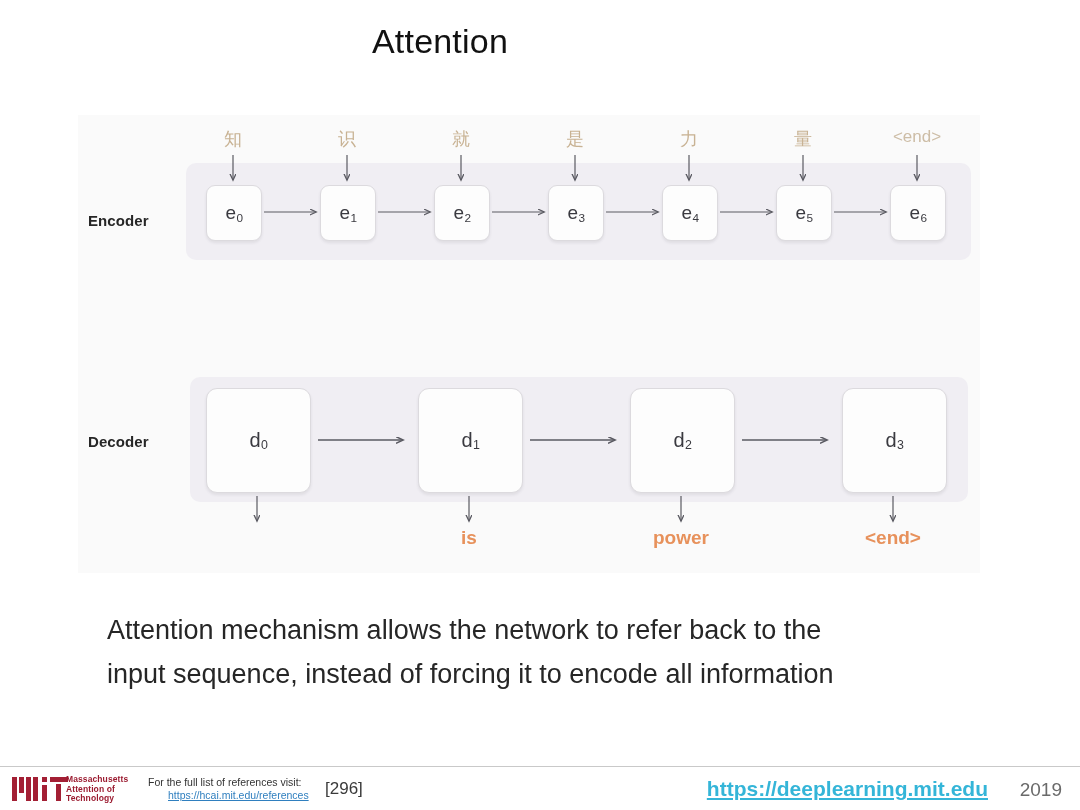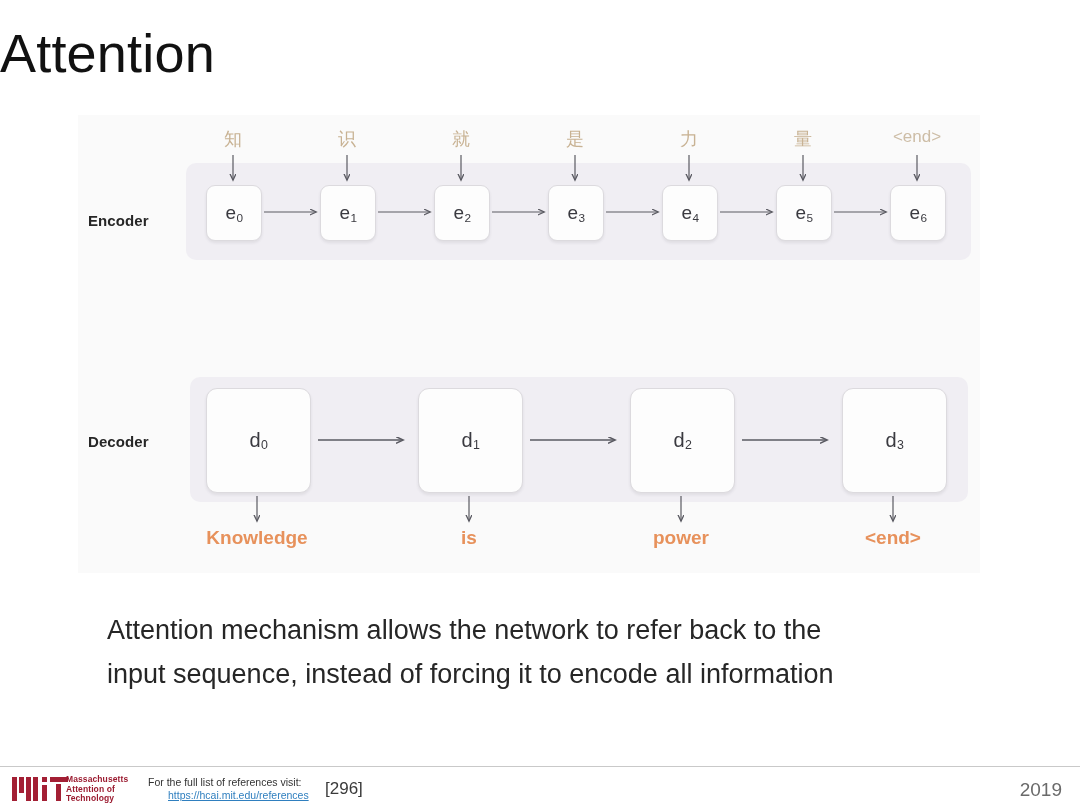--- a/index.html
+++ b/index.html
@@ -15,22 +15,22 @@
     color: #1a1a1a;
     overflow: hidden;
   }
 
   
   .slide-title {
     position: absolute;
     top: 22px;
     left: 0;
     width: 880px;
-    text-align: left;
-    font-size: 54px;
+    text-align: center;
+    font-size: 34px;
     font-weight: 400;
     letter-spacing: 0.2px;
     color: #111111;
   }
 
   
   .figure {
     position: absolute;
     left: 78px;
     top: 115px;
@@ -317,21 +317,20 @@
     </div>
   <div class="cell dec" style="left:552px;">
       <span>d</span>
       <sub>2</sub>
     </div>
   <div class="cell dec" style="left:764px;">
       <span>d</span>
       <sub>3</sub>
     </div>
 
-  <div class="token-out" style="left:179px;">Knowledge</div>
   <div class="token-out" style="left:391px;">is</div>
   <div class="token-out" style="left:603px;">power</div>
   <div class="token-out" style="left:815px;">&lt;end&gt;</div>
 </div>
 
 <div class="body-text">
   <span class="ln">Attention mechanism allows the network to refer back to the</span>
   <span class="ln">input sequence, instead of forcing it to encode all information</span>
 </div>
 
@@ -355,14 +354,15 @@
     <div>Technology</div>
   </div>
 
   <div class="ref-block">
     <div>For the full list of references visit:</div>
     <div class="ref-link">https://hcai.mit.edu/references</div>
   </div>
 
   <div class="ref-num">[296]</div>
 
+  <div class="dl-link">https://deeplearning.mit.edu</div>
   <div class="year">2019</div>
 </div>
 
 </body></html>

